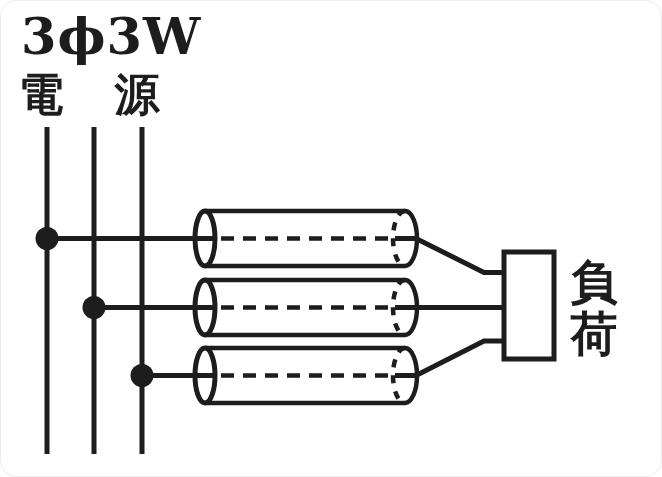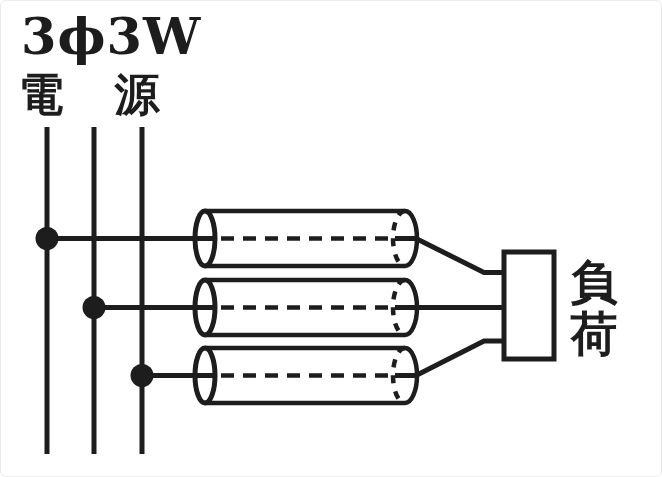--- a/index.html
+++ b/index.html
@@ -2,21 +2,21 @@
 <html><head>
 <meta charset="utf-8">
 <style>
   html, body { margin: 0; padding: 0; background: #ffffff; }
   .page {
     position: relative;
     width: 662px;
     height: 477px;
     background: #ffffff;
     border: 1px solid #ececec;
-    border-radius: 6px;
+    border-radius: 16px;
     box-sizing: border-box;
     overflow: hidden;
     font-family: "DejaVu Serif", serif;
   }
   svg { position: absolute; top: 0; left: 0; }
   .title-text {
     font-family: "DejaVu Serif", "Liberation Serif", serif;
     font-size: 51px;
     font-weight: 600;
     letter-spacing: 1px;

